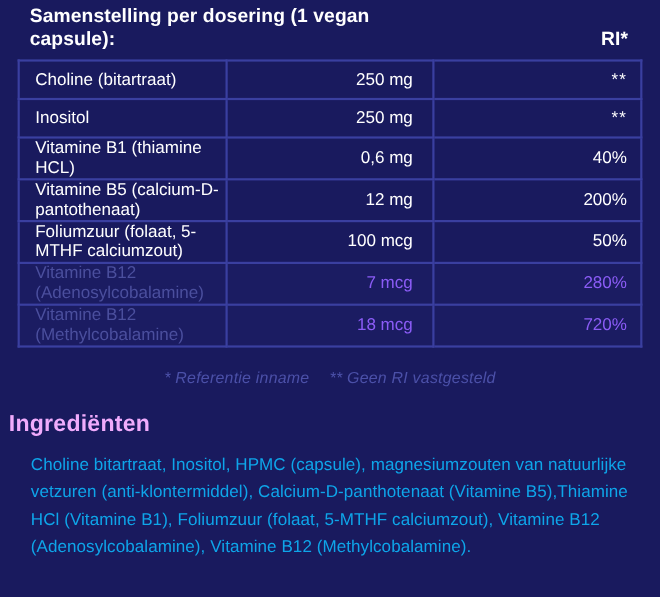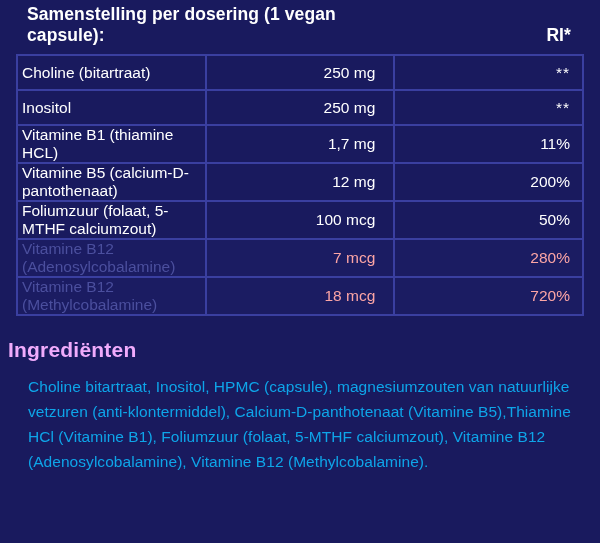--- a/index.html
+++ b/index.html
@@ -53,42 +53,42 @@
   .row td {
     border-top: 2px solid #3a3fa0;
     border-bottom: 2px solid #3a3fa0;
     height: 33px;
     font-size: 15.5px;
     color: #ffffff;
     vertical-align: middle;
   }
   .row .c-name {
     text-align: left;
-    padding-left: 4px;
+    padding-left: 14px;
     border-left: 2px solid #3a3fa0;
     border-right: 2px solid #3a3fa0;
   }
   .row .c-amt {
     text-align: right;
     padding-right: 18px;
     width: 100px;
     border-right: 2px solid #3a3fa0;
   }
   .row .c-ri {
     text-align: right;
     padding-right: 12px;
     width: 84px;
     border-right: 2px solid #3a3fa0;
   }
   .row.dim td {
     color: #4b4f9e;
     background: #1b1c62;
   }
   .row.dim .c-amt, .row.dim .c-ri {
-    color: #fca5a5;
+    color: #8b5cf6;
   }
   .stars {
     font-size: 14px;
     letter-spacing: 1px;
   }
 
   
   .footnote {
     margin-top: 20px;
     text-align: center;
@@ -140,22 +140,22 @@
       </tr>
 
       <tr class="row">
         <td class="c-name">Inositol</td>
         <td class="c-amt">250 mg</td>
         <td class="c-ri stars">**</td>
       </tr>
 
       <tr class="row">
         <td class="c-name">Vitamine B1 (thiamine HCL)</td>
-        <td class="c-amt">1,7 mg</td>
-        <td class="c-ri">11%</td>
+        <td class="c-amt">0,6 mg</td>
+        <td class="c-ri">40%</td>
       </tr>
 
       <tr class="row">
         <td class="c-name">Vitamine B5 (calcium-D-pantothenaat)</td>
         <td class="c-amt">12 mg</td>
         <td class="c-ri">200%</td>
       </tr>
 
       <tr class="row">
         <td class="c-name">Foliumzuur (folaat, 5-MTHF calciumzout)</td>
@@ -170,19 +170,23 @@
       </tr>
 
       <tr class="row dim">
         <td class="c-name">Vitamine B12 (Methylcobalamine)</td>
         <td class="c-amt">18 mcg</td>
         <td class="c-ri">720%</td>
       </tr>
     </tbody>
   </table>
 
+  <div class="footnote">
+    <span>* Referentie inname</span>
+    <span>** Geen RI vastgesteld</span>
+  </div>
 
   <div class="ingr-wrap">
     <div class="ingr-title">Ingrediënten</div>
     <div class="ingr-body">Choline bitartraat, Inositol, HPMC (capsule), magnesiumzouten van natuurlijke vetzuren (anti-klontermiddel), Calcium-D-panthotenaat (Vitamine B5),Thiamine HCl (Vitamine B1), Foliumzuur (folaat, 5-MTHF calciumzout), Vitamine B12 (Adenosylcobalamine), Vitamine B12 (Methylcobalamine).</div>
   </div>
 
 </div>
 
 </body></html>

